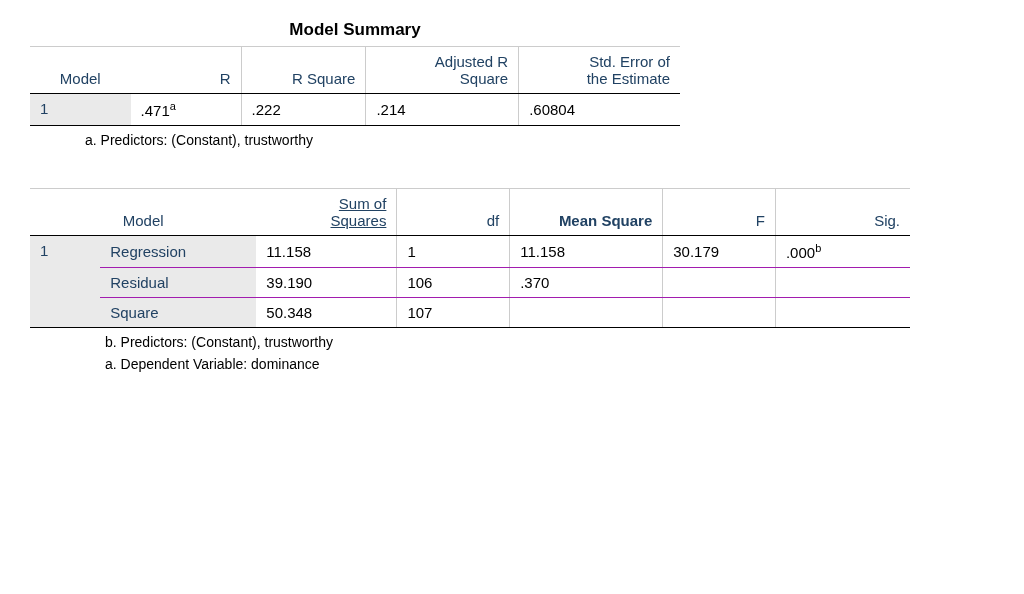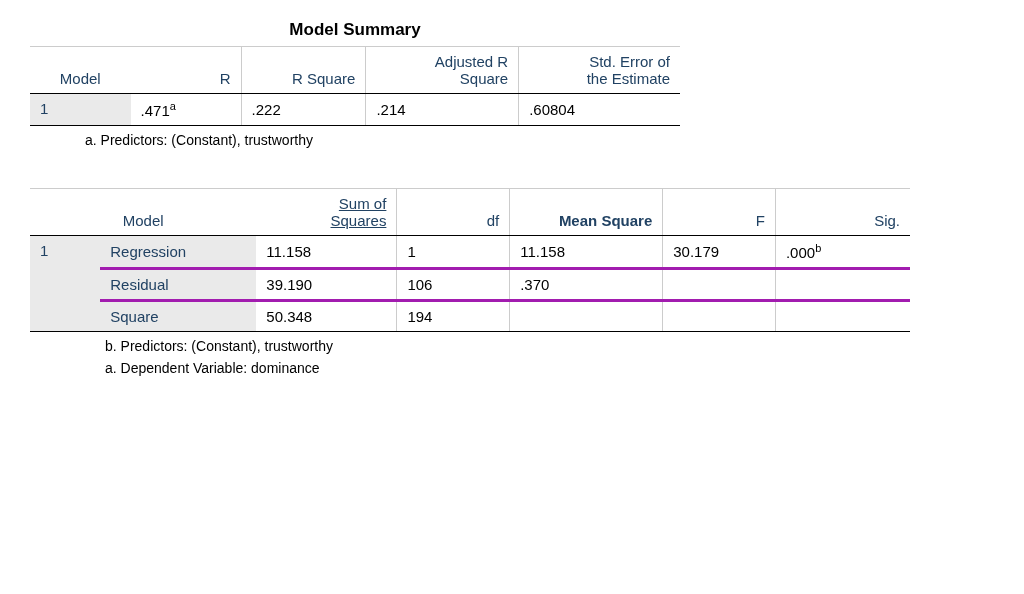--- a/index.html
+++ b/index.html
@@ -50,21 +50,21 @@
       vertical-align: top;
     }
     td.num {
       text-align: left;
       padding-right: 20px;
     }
     .data-bottom {
       border-bottom: 1.5px solid #000;
     }
     .sub-border {
-      border-bottom: 3px solid #a21caf;
+      border-bottom: 1px solid #a21caf;
     }
     .footnote {
       font-size: 14px;
       padding-left: 55px;
       margin-top: 6px;
       margin-bottom: 4px;
     }
     sup {
       font-size: 11px;
       vertical-align: super;
@@ -134,21 +134,21 @@
       <td class="num divider-v sub-border">39.190</td>
       <td class="num divider-v sub-border">106</td>
       <td class="num divider-v sub-border">.370</td>
       <td class="num divider-v sub-border"></td>
       <td class="num sub-border"></td>
     </tr>
 
     <tr>
       <td class="row-label data-bottom">Square</td>
       <td class="num divider-v data-bottom">50.348</td>
-      <td class="num divider-v data-bottom">194</td>
+      <td class="num divider-v data-bottom">107</td>
       <td class="num divider-v data-bottom"></td>
       <td class="num divider-v data-bottom"></td>
       <td class="num data-bottom"></td>
     </tr>
   </tbody>
     </table>
   <div class="footnote" style="padding-left:75px;">b. Predictors: (Constant), trustworthy</div>
   <div class="footnote" style="padding-left:75px;">a. Dependent Variable: dominance</div>
 </div>
 

